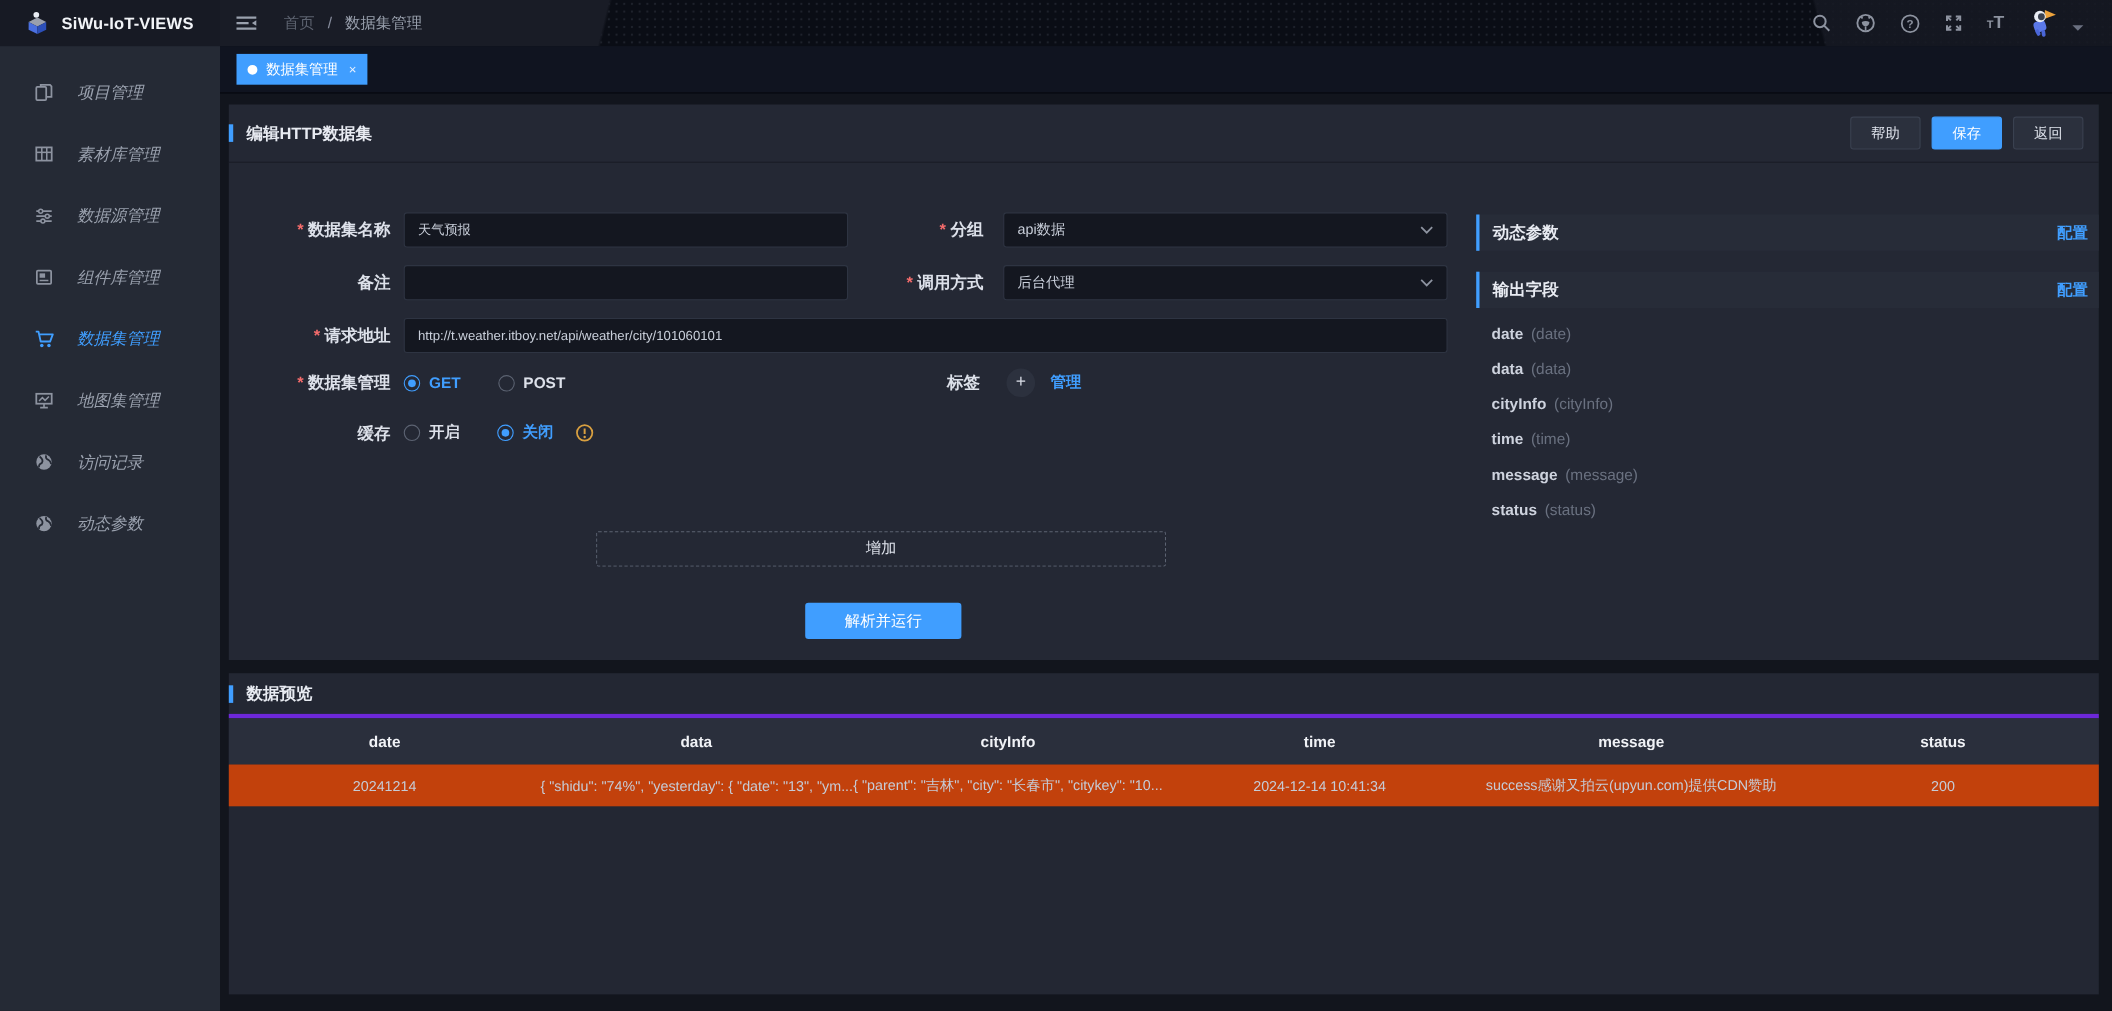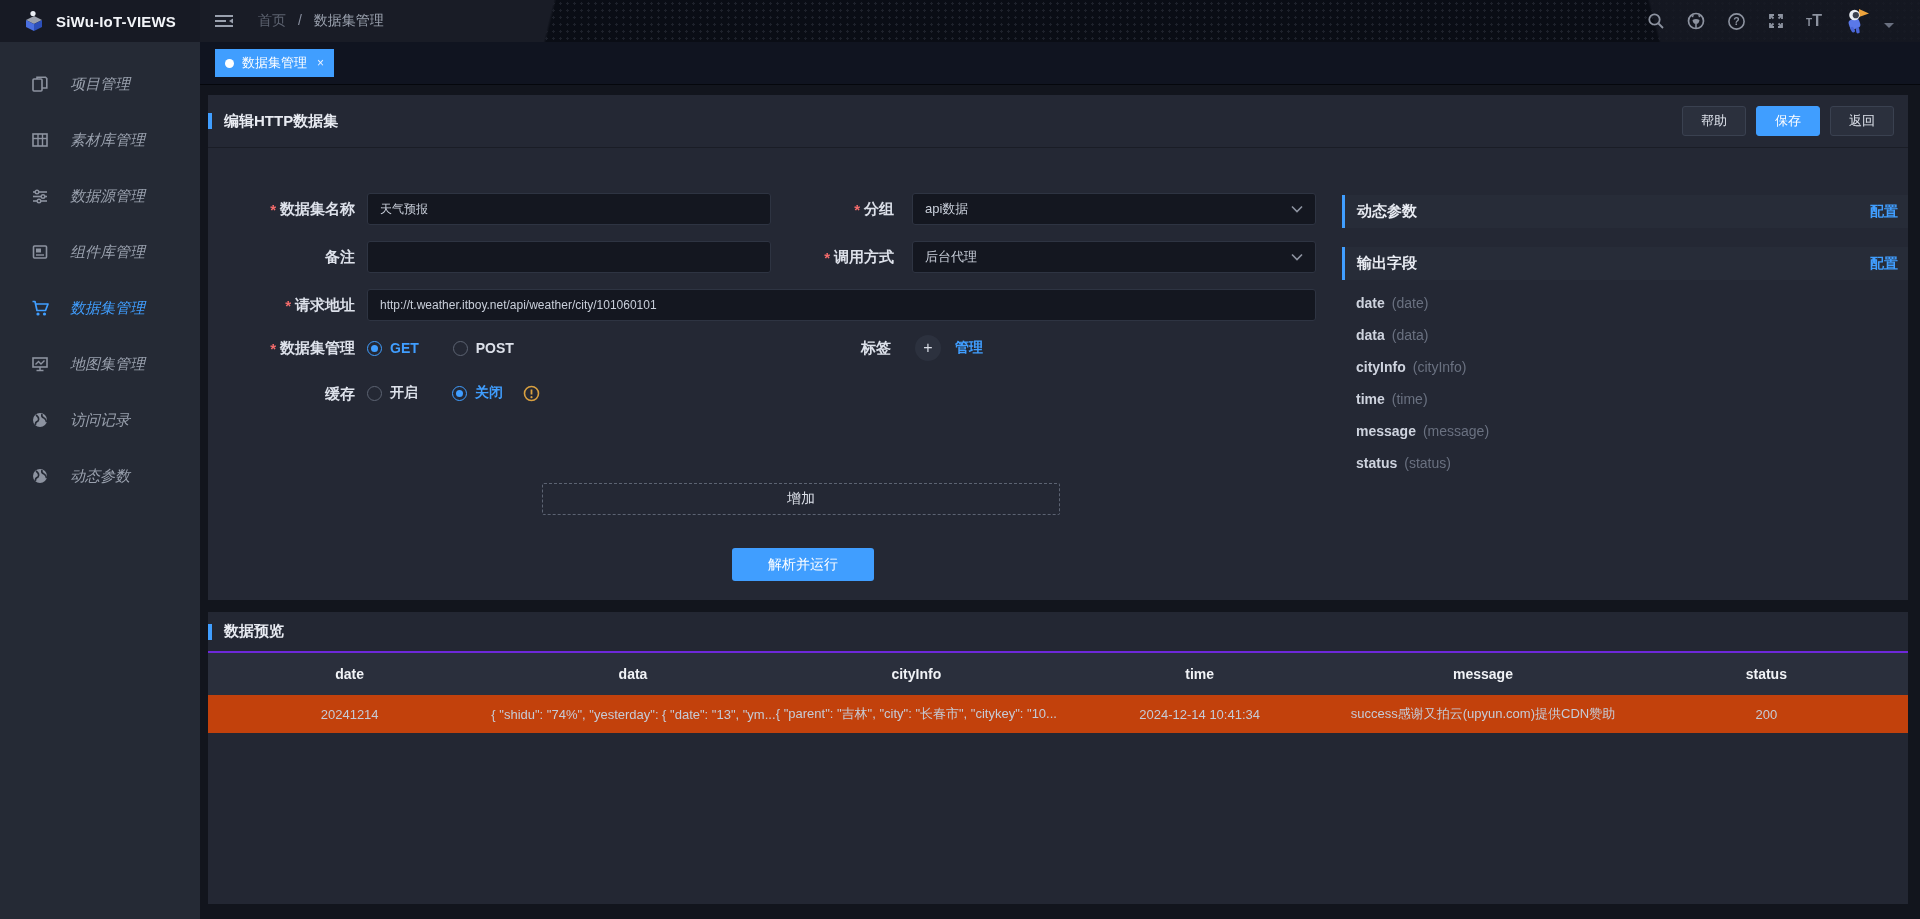--- a/index.html
+++ b/index.html
@@ -94,21 +94,21 @@
   .param-bar .param-title { color:#e8ebf2; font-size:15px; font-weight:bold; margin-left:12px; }
   .param-bar .link { margin-left:auto; margin-right:10px; font-size:14px; font-weight:bold; }
   .gap18 { height:19px; }
   .field-list { padding-top:7px; }
   .field-item { height:32px; display:flex; align-items:center; padding-left:14px; font-size:14px; }
   .field-name { color:#ced3de; font-weight:bold; margin-right:7px; }
   .field-alias { color:#6a7180; }
 
   
   .preview-panel { left:208px; top:612px; width:1700px; height:292px; background:#232733; }
-  .preview-header { height:41px; display:flex; align-items:center; border-bottom:2px solid #6d28d9; }
+  .preview-header { height:41px; display:flex; align-items:center; border-bottom:4px solid #6d28d9; }
   .ptable-head { display:flex; height:42px; background:#2a2f3c; align-items:center; }
   .ptable-row { display:flex; height:38px; background:#c2410c; align-items:center; }
   .pcell { width:283.33px; text-align:center; overflow:hidden; white-space:nowrap; }
   .ptable-head .pcell { color:#f0f2f6; font-size:14px; font-weight:bold; }
   .ptable-row .pcell { color:#c6cbd6; font-size:13px; }
 
   svg { display:block; }
 </style>
 </head>
 <body>

